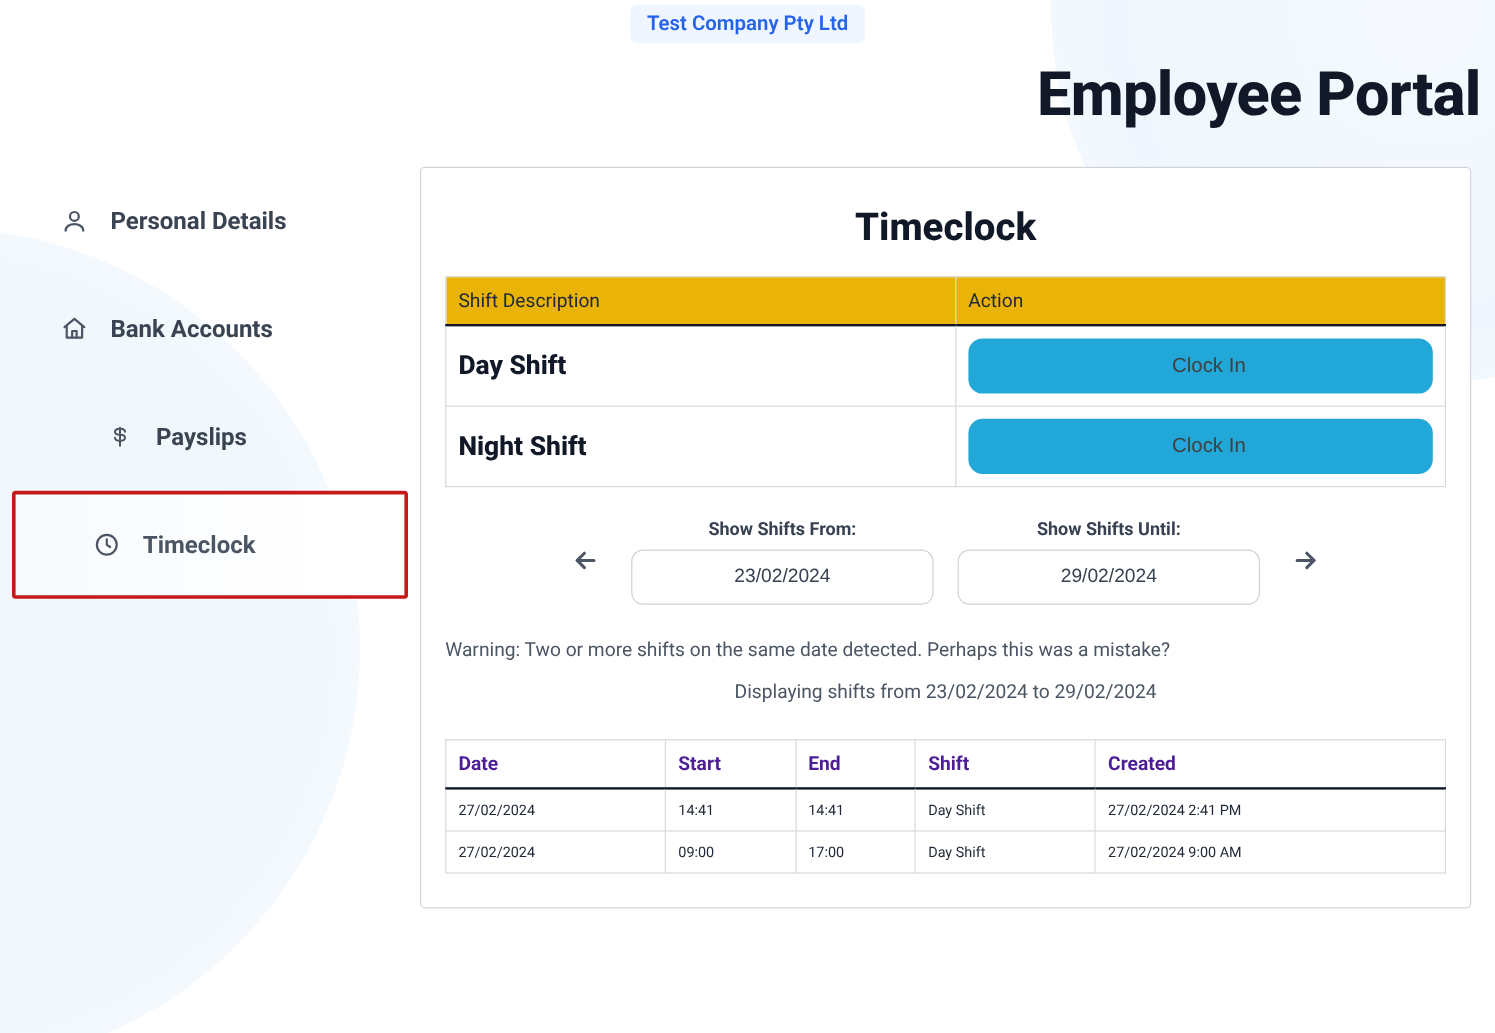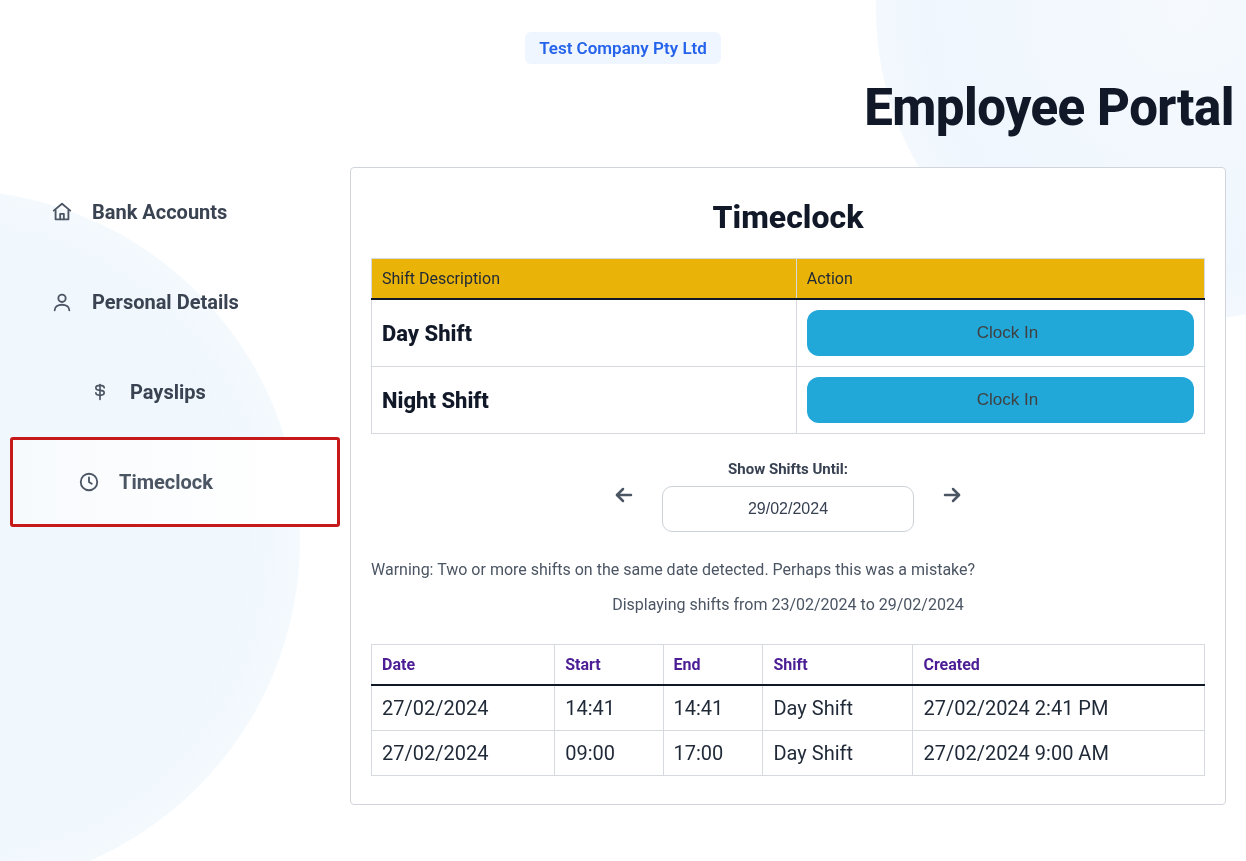--- a/index.html
+++ b/index.html
@@ -35,21 +35,21 @@
     height: 700px;
     border-radius: 50%;
     background: radial-gradient(circle at center, #f0f7fd 0%, #eef6fd 60%, #ffffff 100%);
     opacity: 0.9;
     z-index: 0;
   }
 
   .header {
     position: relative;
     z-index: 1;
-    padding-top: 32px;
+    padding-top: 4px;
     text-align: center;
   }
   .company-chip {
     display: inline-block;
     background: #eff6ff;
     color: #2563eb;
     font-weight: 600;
     font-size: 17px;
     padding: 6px 14px;
     border-radius: 6px;
@@ -218,21 +218,21 @@
     font-weight: 700;
     font-size: 16px;
     padding: 10px 10px;
     border: 1px solid #d6dade;
     border-bottom: 2px solid #111827;
     color: #4c1d95;
   }
   table.shift-log td {
     border: 1px solid #d6dade;
     padding: 10px 10px;
-    font-size: 20px;
+    font-size: 12px;
     color: #1f2937;
   }
   .c-date { width: 22%; }
   .c-start { width: 13%; }
   .c-end { width: 12%; }
   .c-shift { width: 18%; }
   .c-created { width: 35%; }
 </style>
 </head>
 <body>
@@ -240,42 +240,42 @@
 <div class="bg-arc-top"></div>
 <div class="bg-arc-left"></div>
 
 <div class="header">
   <span class="company-chip">Test Company Pty Ltd</span>
   <h1 class="page-title">Employee Portal</h1>
 </div>
 
 <div class="layout">
   <nav class="sidebar">
+
+    <div class="side-item">
+      <span class="icon">
+        <svg width="22" height="22" viewBox="0 0 24 24" fill="none" stroke="currentColor" stroke-width="2" stroke-linecap="round" stroke-linejoin="round">
+            <circle cx="12" cy="8" r="4"></circle>
+            <path d="M4 21c0-4 4-6 8-6s8 2 8 6"></path>
+          </svg>
+      </span>
+      <span class="label">Personal Details</span>
+    </div>
 
     <div class="side-item">
       <span class="icon">
         <svg width="22" height="22" viewBox="0 0 24 24" fill="none" stroke="currentColor" stroke-width="2" stroke-linecap="round" stroke-linejoin="round">
             <path d="M3 10.5 12 3l9 7.5"></path>
             <path d="M5 10v10h14V10"></path>
             <path d="M10 20v-6h4v6"></path>
           </svg>
       </span>
       <span class="label">Bank Accounts</span>
     </div>
 
-    <div class="side-item">
-      <span class="icon">
-        <svg width="22" height="22" viewBox="0 0 24 24" fill="none" stroke="currentColor" stroke-width="2" stroke-linecap="round" stroke-linejoin="round">
-            <circle cx="12" cy="8" r="4"></circle>
-            <path d="M4 21c0-4 4-6 8-6s8 2 8 6"></path>
-          </svg>
-      </span>
-      <span class="label">Personal Details</span>
-    </div>
-
     <div class="side-item payslips">
       <span class="icon">
         <svg width="20" height="20" viewBox="0 0 24 24" fill="none" stroke="currentColor" stroke-width="2" stroke-linecap="round" stroke-linejoin="round">
             <path d="M12 3v18"></path>
             <path d="M17 7c0-2-2-3-5-3s-5 1-5 3 2 3 5 3 5 1 5 3-2 3-5 3-5-1-5-3"></path>
           </svg>
       </span>
       <span class="label">Payslips</span>
     </div>
 
@@ -320,20 +320,24 @@
     <div class="range-row">
       <button class="arrow-btn">
         <span>
           <svg width="24" height="24" viewBox="0 0 24 24" fill="none" stroke="currentColor" stroke-width="2.5" stroke-linecap="round" stroke-linejoin="round">
               <path d="M19 12H5"></path>
               <path d="m11 18-6-6 6-6"></path>
             </svg>
         </span>
       </button>
 
+      <div class="range-group">
+        <span class="range-label">Show Shifts From:</span>
+        <input class="date-input" value="23/02/2024" style="">
+      </div>
 
       <div class="range-group">
         <span class="range-label">Show Shifts Until:</span>
         <input class="date-input" value="29/02/2024" style="">
       </div>
 
       <button class="arrow-btn">
         <span>
           <svg width="24" height="24" viewBox="0 0 24 24" fill="none" stroke="currentColor" stroke-width="2.5" stroke-linecap="round" stroke-linejoin="round">
               <path d="M5 12h14"></path>

